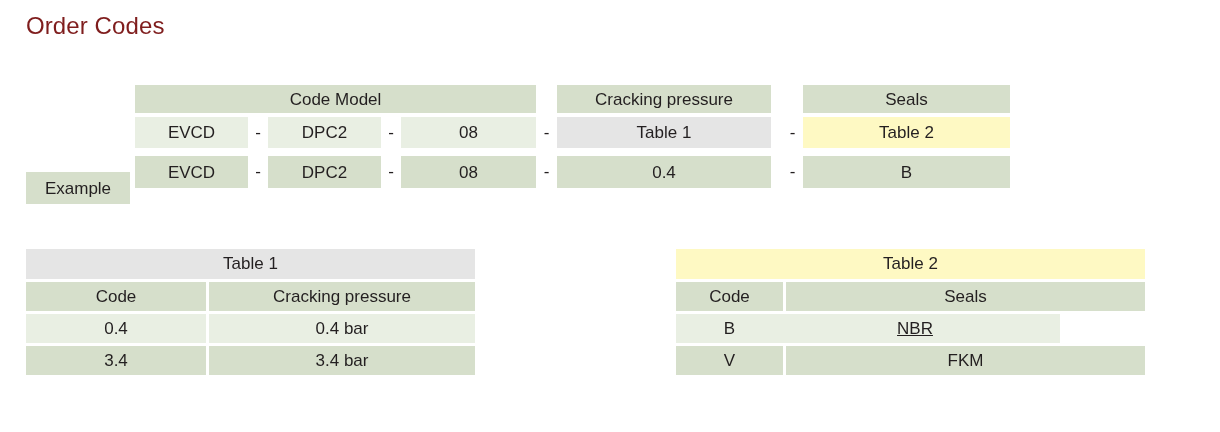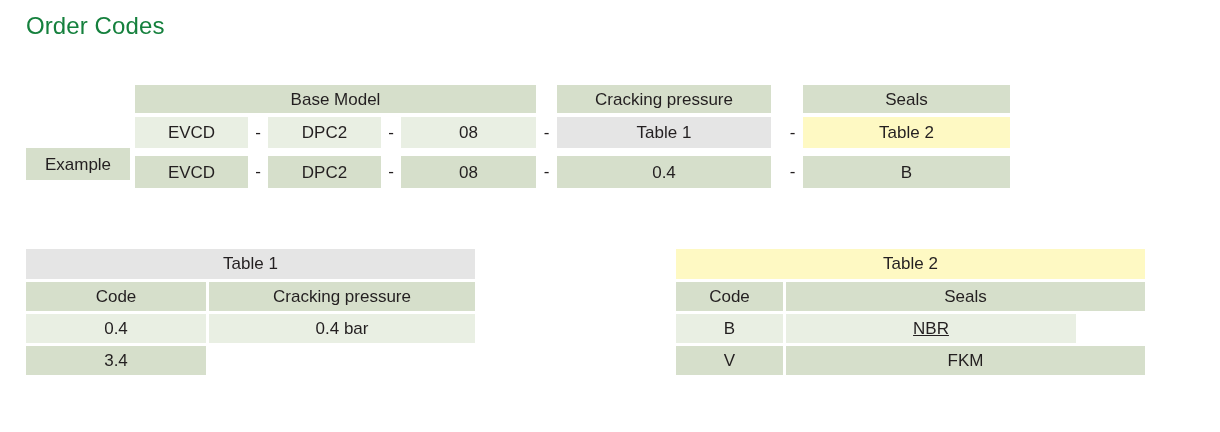--- a/index.html
+++ b/index.html
@@ -17,21 +17,21 @@
   }
 
   
   #page-title {
     position: absolute;
     left: 26px;
     top: 14px;
     font-size: 24px;
     font-weight: normal;
     letter-spacing: 0.1px;
-    color: #15803d;
+    color: #7f1d1d;
     line-height: 1;
   }
 
   
   .cell {
     box-sizing: border-box;
     display: flex;
     align-items: center;
     justify-content: center;
     font-size: 17px;
@@ -89,21 +89,21 @@
     white-space: nowrap;
   }
 </style>
 </head>
 <body>
 
 <div id="page-title">Order Codes</div>
 
 <div id="order-code-table">
 
-  <div class="cell bg-dark ocrow" style="left:135px; top:85px; width:401px; height:28px;">Base Model</div>
+  <div class="cell bg-dark ocrow" style="left:135px; top:85px; width:401px; height:28px;">Code Model</div>
 
   <div class="cell bg-dark ocrow" style="left:557px; top:85px; width:214px; height:28px;">Cracking pressure</div>
 
   <div class="cell bg-dark ocrow" style="left:803px; top:85px; width:207px; height:28px;">Seals</div>
 
   <div class="cell bg-light ocrow" style="left:135px; top:117px; width:113px; height:31px;">EVCD</div>
 
   <div class="dash ocrow" style="left:248px; top:117px; width:20px; height:31px;">-</div>
 
   <div class="cell bg-light ocrow" style="left:268px; top:117px; width:113px; height:31px;">DPC2</div>
@@ -113,21 +113,21 @@
   <div class="cell bg-light ocrow" style="left:401px; top:117px; width:135px; height:31px;">08</div>
 
   <div class="dash ocrow" style="left:536px; top:117px; width:21px; height:31px;">-</div>
 
   <div class="cell bg-yellow ocrow" style="left:557px; top:117px; width:214px; height:31px;">Table 1</div>
 
   <div class="dash ocrow" style="left:782px; top:117px; width:21px; height:31px;">-</div>
 
   <div class="cell bg-blue ocrow" style="left:803px; top:117px; width:207px; height:31px;">Table 2</div>
 
-  <div class="cell bg-dark ocrow" style="left:26px; top:148px; width:104px; height:32px;">Example</div>
+  <div class="cell bg-dark ocrow" style="left:26px; top:172px; width:104px; height:32px;">Example</div>
 
   <div class="cell bg-dark ocrow" style="left:135px; top:156px; width:113px; height:32px;">EVCD</div>
 
   <div class="dash ocrow" style="left:248px; top:156px; width:20px; height:32px;">-</div>
 
   <div class="cell bg-dark ocrow" style="left:268px; top:156px; width:113px; height:32px;">DPC2</div>
 
   <div class="dash ocrow" style="left:381px; top:156px; width:20px; height:32px;">-</div>
 
   <div class="cell bg-dark ocrow" style="left:401px; top:156px; width:135px; height:32px;">08</div>
@@ -151,36 +151,37 @@
     <div class="ref-cell bg-dark" style="left:183px; width:266px;">Cracking pressure</div>
   </div>
 
   <div class="ref-row">
     <div class="ref-cell bg-light" style="left:0px; width:180px;">0.4</div>
     <div class="ref-cell bg-light" style="left:183px; width:266px;">0.4 bar</div>
   </div>
 
   <div class="ref-row">
     <div class="ref-cell bg-dark" style="left:0px; width:180px;">3.4</div>
+    <div class="ref-cell bg-dark" style="left:183px; width:266px;">3.4 bar</div>
   </div>
 
 </div>
 
 <div class="ref-table" style="left:676px; top:249px; width:469px;">
 
   <div class="ref-title bg-blue" style="width:469px;">Table 2</div>
 
   <div class="ref-row">
     <div class="ref-cell bg-dark" style="left:0px; width:107px;">Code</div>
     <div class="ref-cell bg-dark" style="left:110px; width:359px;">Seals</div>
   </div>
 
   <div class="ref-row">
     <div class="ref-cell bg-light" style="left:0px; width:107px;">B</div>
-    <div class="ref-cell bg-light" style="left:110px; width:290px;text-decoration:underline;">NBR</div>
+    <div class="ref-cell bg-light" style="left:94px; width:290px;text-decoration:underline;">NBR</div>
   </div>
 
   <div class="ref-row">
     <div class="ref-cell bg-dark" style="left:0px; width:107px;">V</div>
     <div class="ref-cell bg-dark" style="left:110px; width:359px;">FKM</div>
   </div>
 
 </div>
 
 </body></html>

